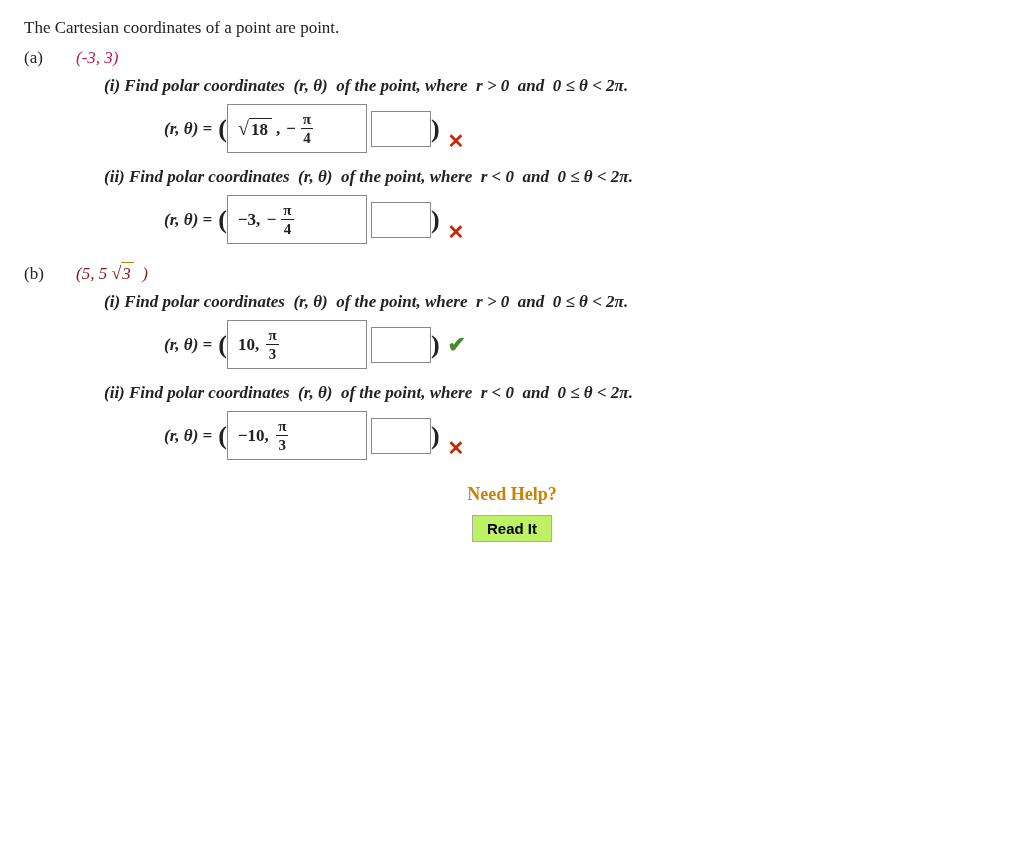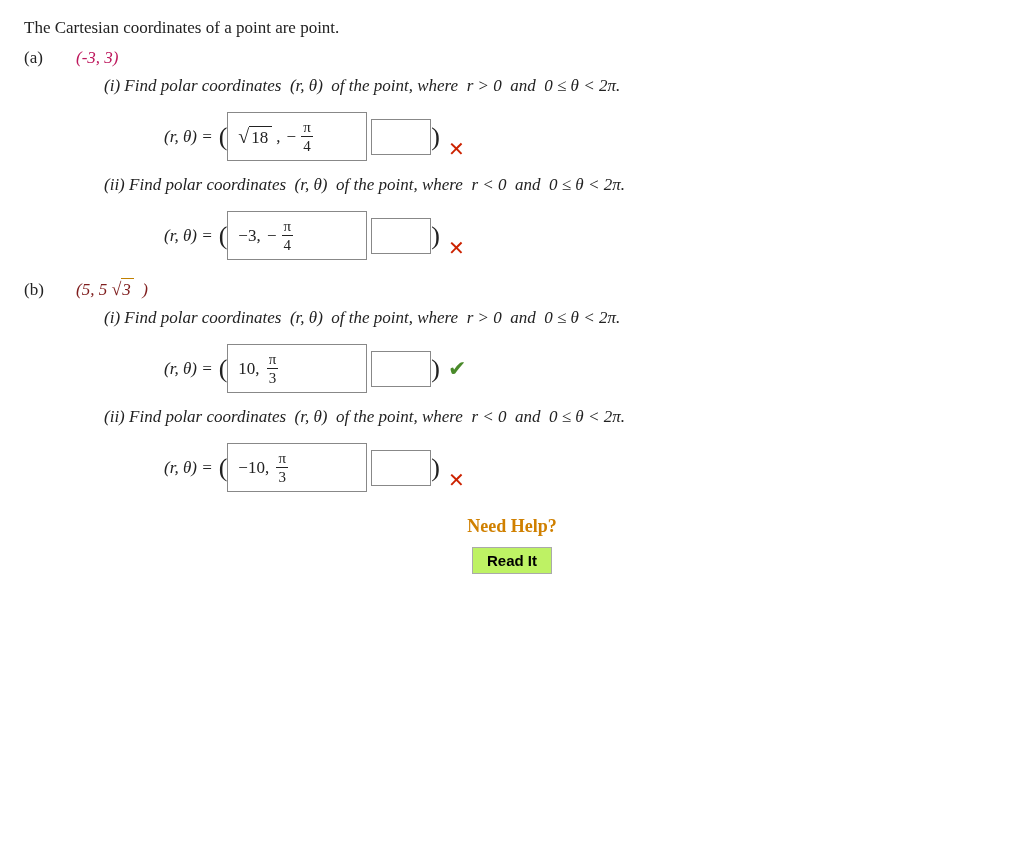--- a/index.html
+++ b/index.html
@@ -7,23 +7,23 @@
       font-family: "Times New Roman", Times, serif;
       font-size: 17px;
       background: #fff;
       color: #222;
       padding: 18px 24px 24px 24px;
       width: 1024px;
       min-height: 843px;
     }
     .intro { margin-bottom: 10px; font-size: 17px; }
     .part { margin-bottom: 8px; }
-    .subpart { margin-left: 80px; margin-bottom: 14px; }
+    .subpart { margin-left: 80px; margin-bottom: 14px; font-weight: bold; }
     .subpart-label { font-style: italic; margin-bottom: 8px; margin-top: 8px; }
-    .answer-row { display: flex; align-items: center; margin-left: 60px; margin-bottom: 4px; margin-top: 16px; }
+    .answer-row { display: flex; align-items: center; margin-left: 60px; margin-bottom: 4px; margin-top: 0; }
     .answer-label { font-style: italic; margin-right: 6px; white-space: nowrap; }
     .answer-box {
       border: 1.5px solid #888;
       padding: 5px 10px;
       min-width: 90px;
       display: inline-flex;
       align-items: center;
       font-size: 17px;
       background: #fff;
     }

